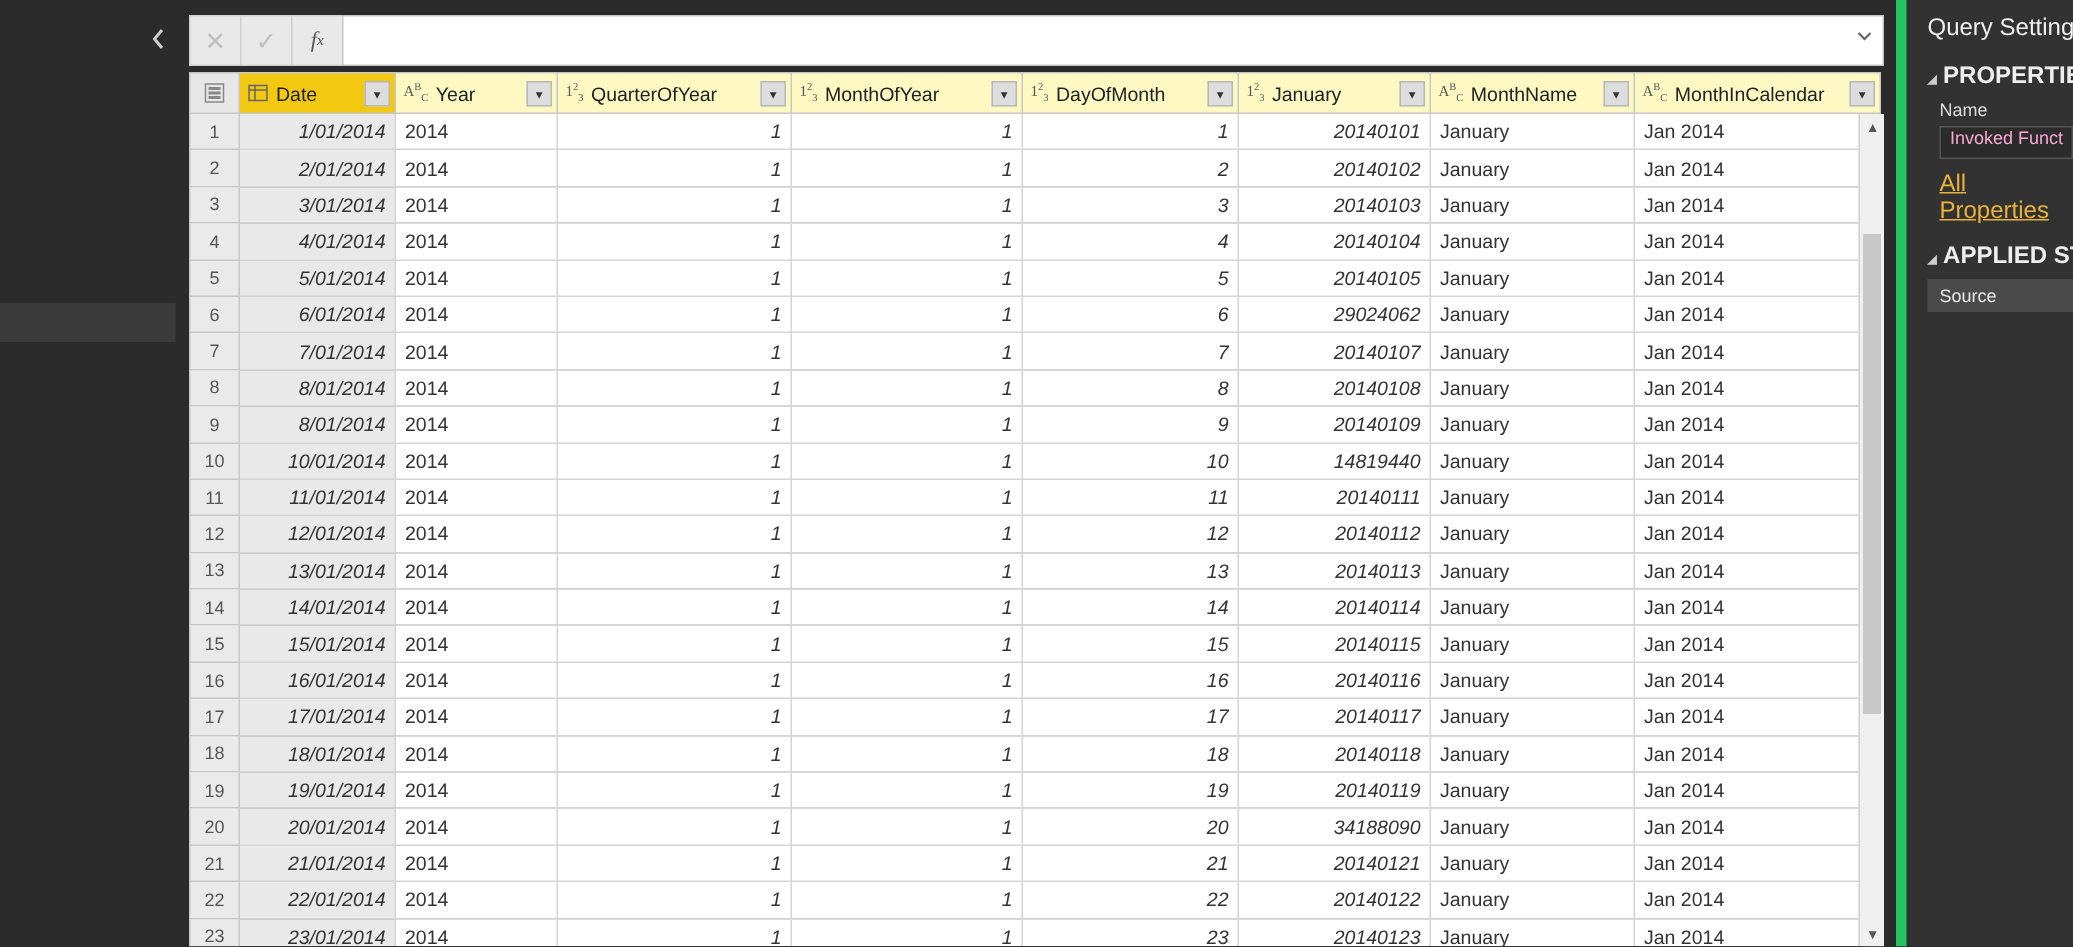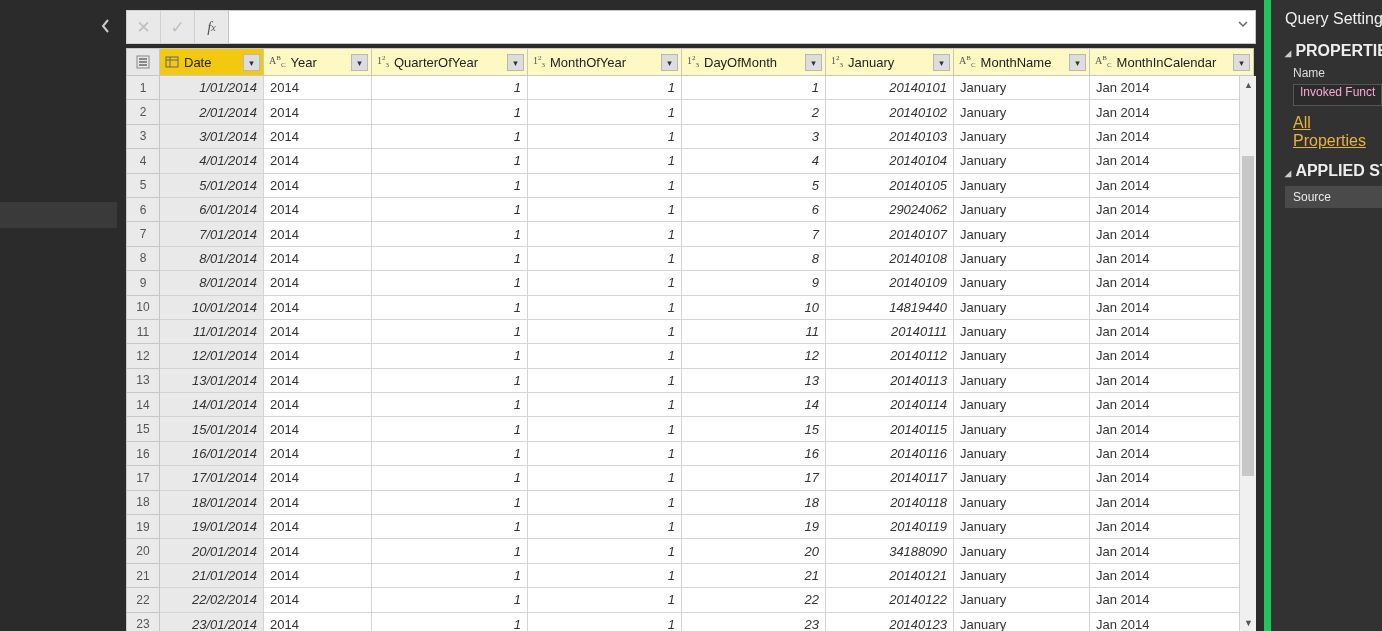--- a/index.html
+++ b/index.html
@@ -387,21 +387,21 @@
                 <div class="cell w-date date-c sel">21/01/2014</div>
                 <div class="cell w-year txt">2014</div>
                 <div class="cell w-q num">1</div>
                 <div class="cell w-m num">1</div>
                 <div class="cell w-d num">21</div>
                 <div class="cell w-di num">20140121</div>
                 <div class="cell w-mn txt">January</div>
                 <div class="cell w-mc txt">Jan 2014</div>
               </div>
               <div class="data-row">
-                <div class="cell w-date date-c sel">22/02/2014</div>
+                <div class="cell w-date date-c sel">22/01/2014</div>
                 <div class="cell w-year txt">2014</div>
                 <div class="cell w-q num">1</div>
                 <div class="cell w-m num">1</div>
                 <div class="cell w-d num">22</div>
                 <div class="cell w-di num">20140122</div>
                 <div class="cell w-mn txt">January</div>
                 <div class="cell w-mc txt">Jan 2014</div>
               </div>
               <div class="data-row last">
                 <div class="cell w-date date-c sel">23/01/2014</div>

